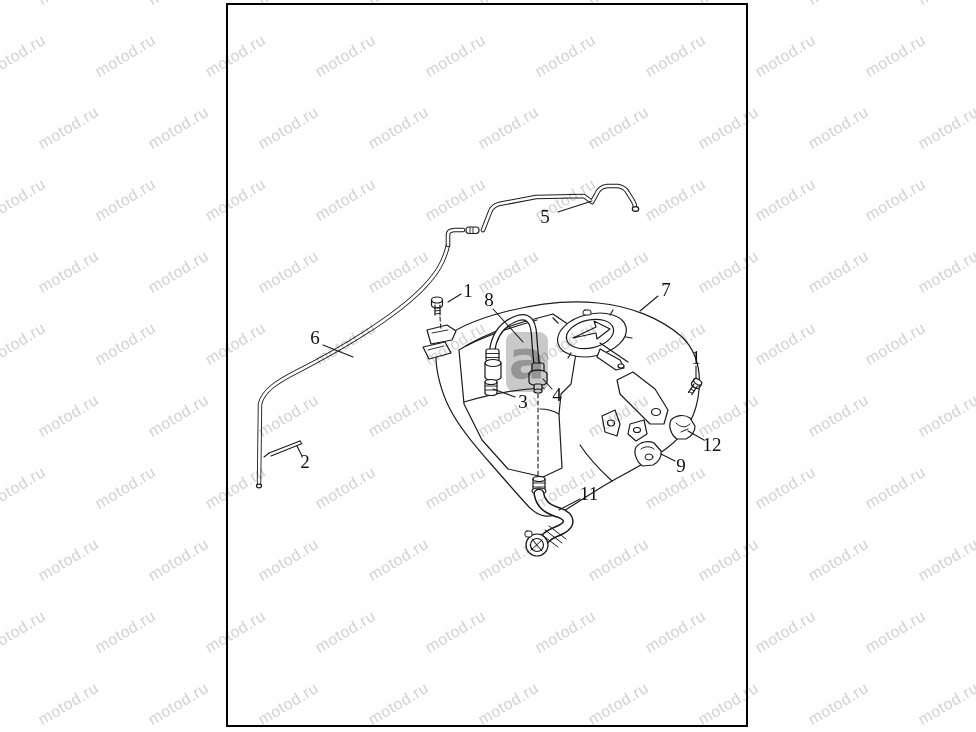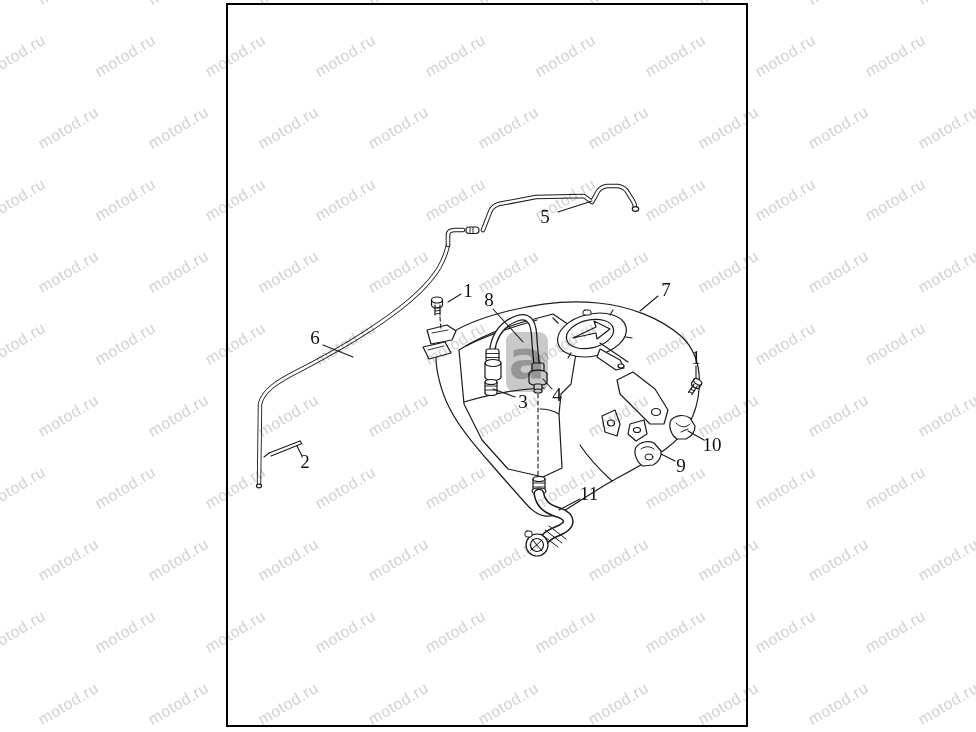--- a/index.html
+++ b/index.html
@@ -209,21 +209,21 @@
   <div id="callout-layer">
       <div class="callout" style="left: 545px; top: 217px;">5</div>
       <div class="callout" style="left: 468px; top: 291px;">1</div>
       <div class="callout" style="left: 489px; top: 300px;">8</div>
       <div class="callout" style="left: 666px; top: 290px;">7</div>
       <div class="callout" style="left: 315px; top: 338px;">6</div>
       <div class="callout" style="left: 523px; top: 402px;">3</div>
       <div class="callout" style="left: 557px; top: 395px;">4</div>
       <div class="callout" style="left: 696px; top: 358px;">1</div>
       <div class="callout" style="left: 305px; top: 462px;">2</div>
-      <div class="callout" style="left: 712px; top: 445px;">10</div>
+      <div class="callout" style="left: 712px; top: 445px;">12</div>
       <div class="callout" style="left: 681px; top: 466px;">9</div>
       <div class="callout" style="left: 589px; top: 494px;">11</div>
     </div>
 
   <div id="wm-logo">
     <span class="logo-letter">a</span>
   </div>
 
   <div id="watermark-layer">
       <span class="wm-tile" style="left: 35px; top: -25px; color: rgb(210, 210, 210);">motod.ru</span>

